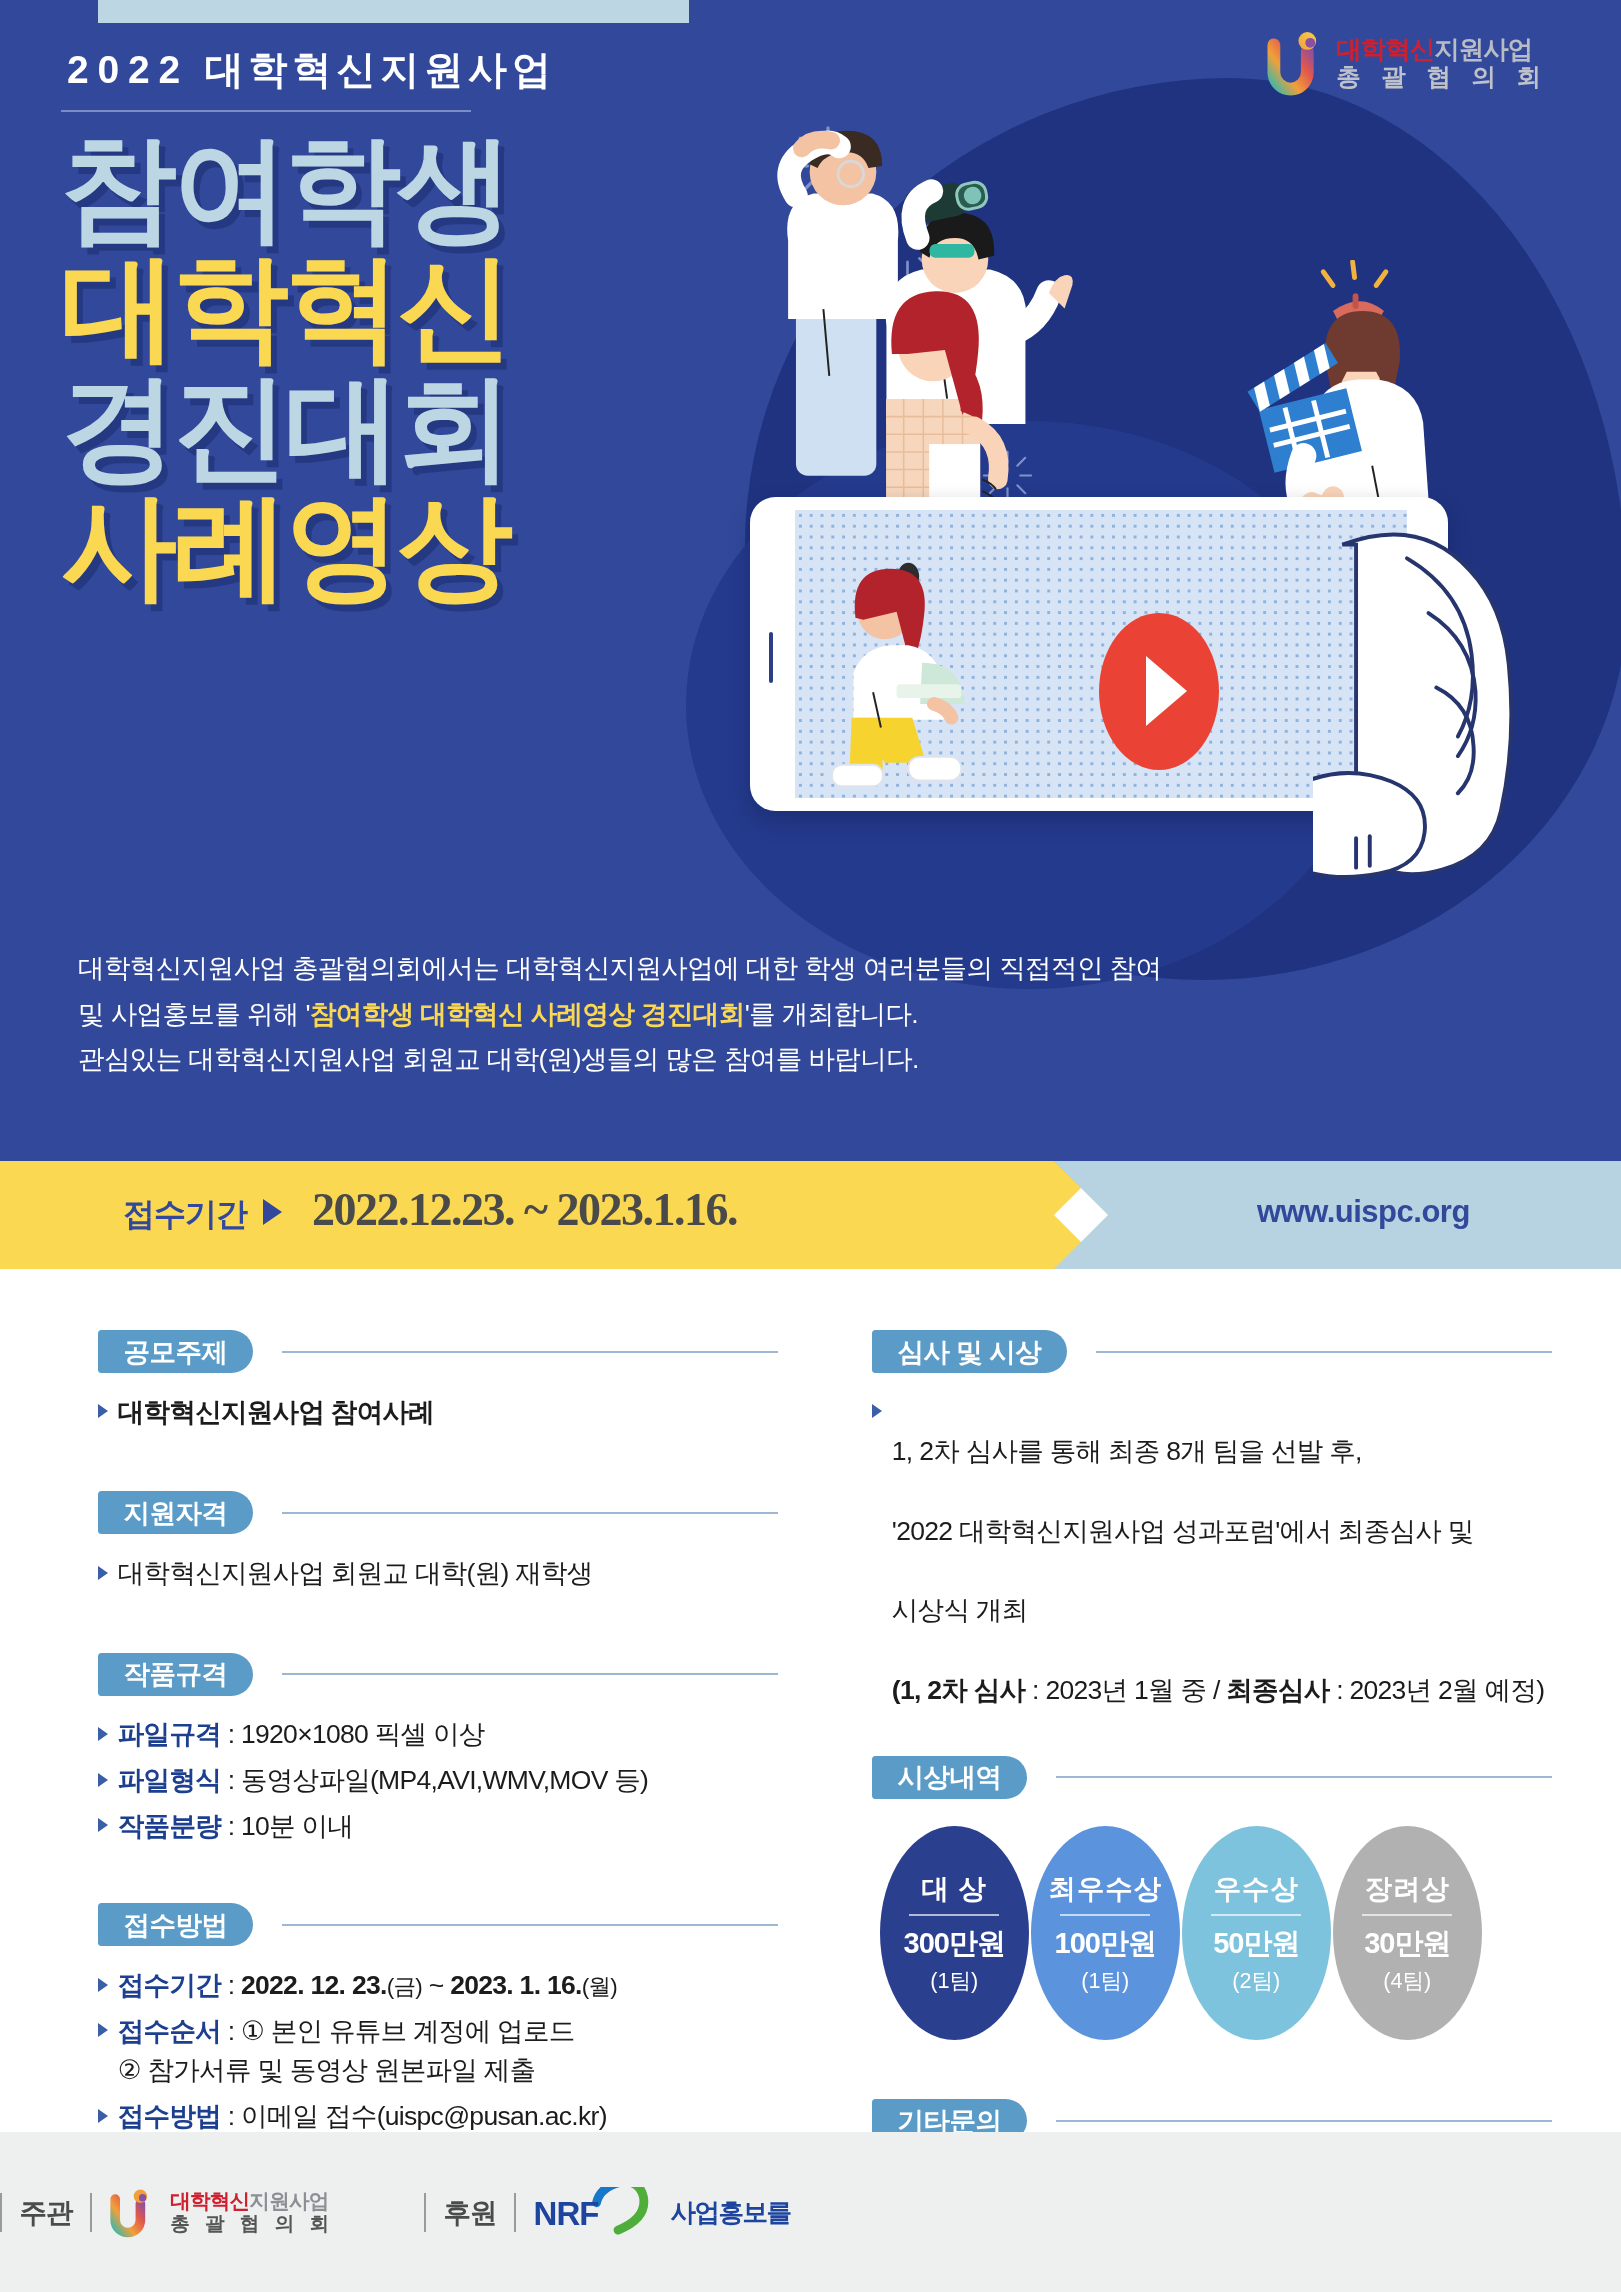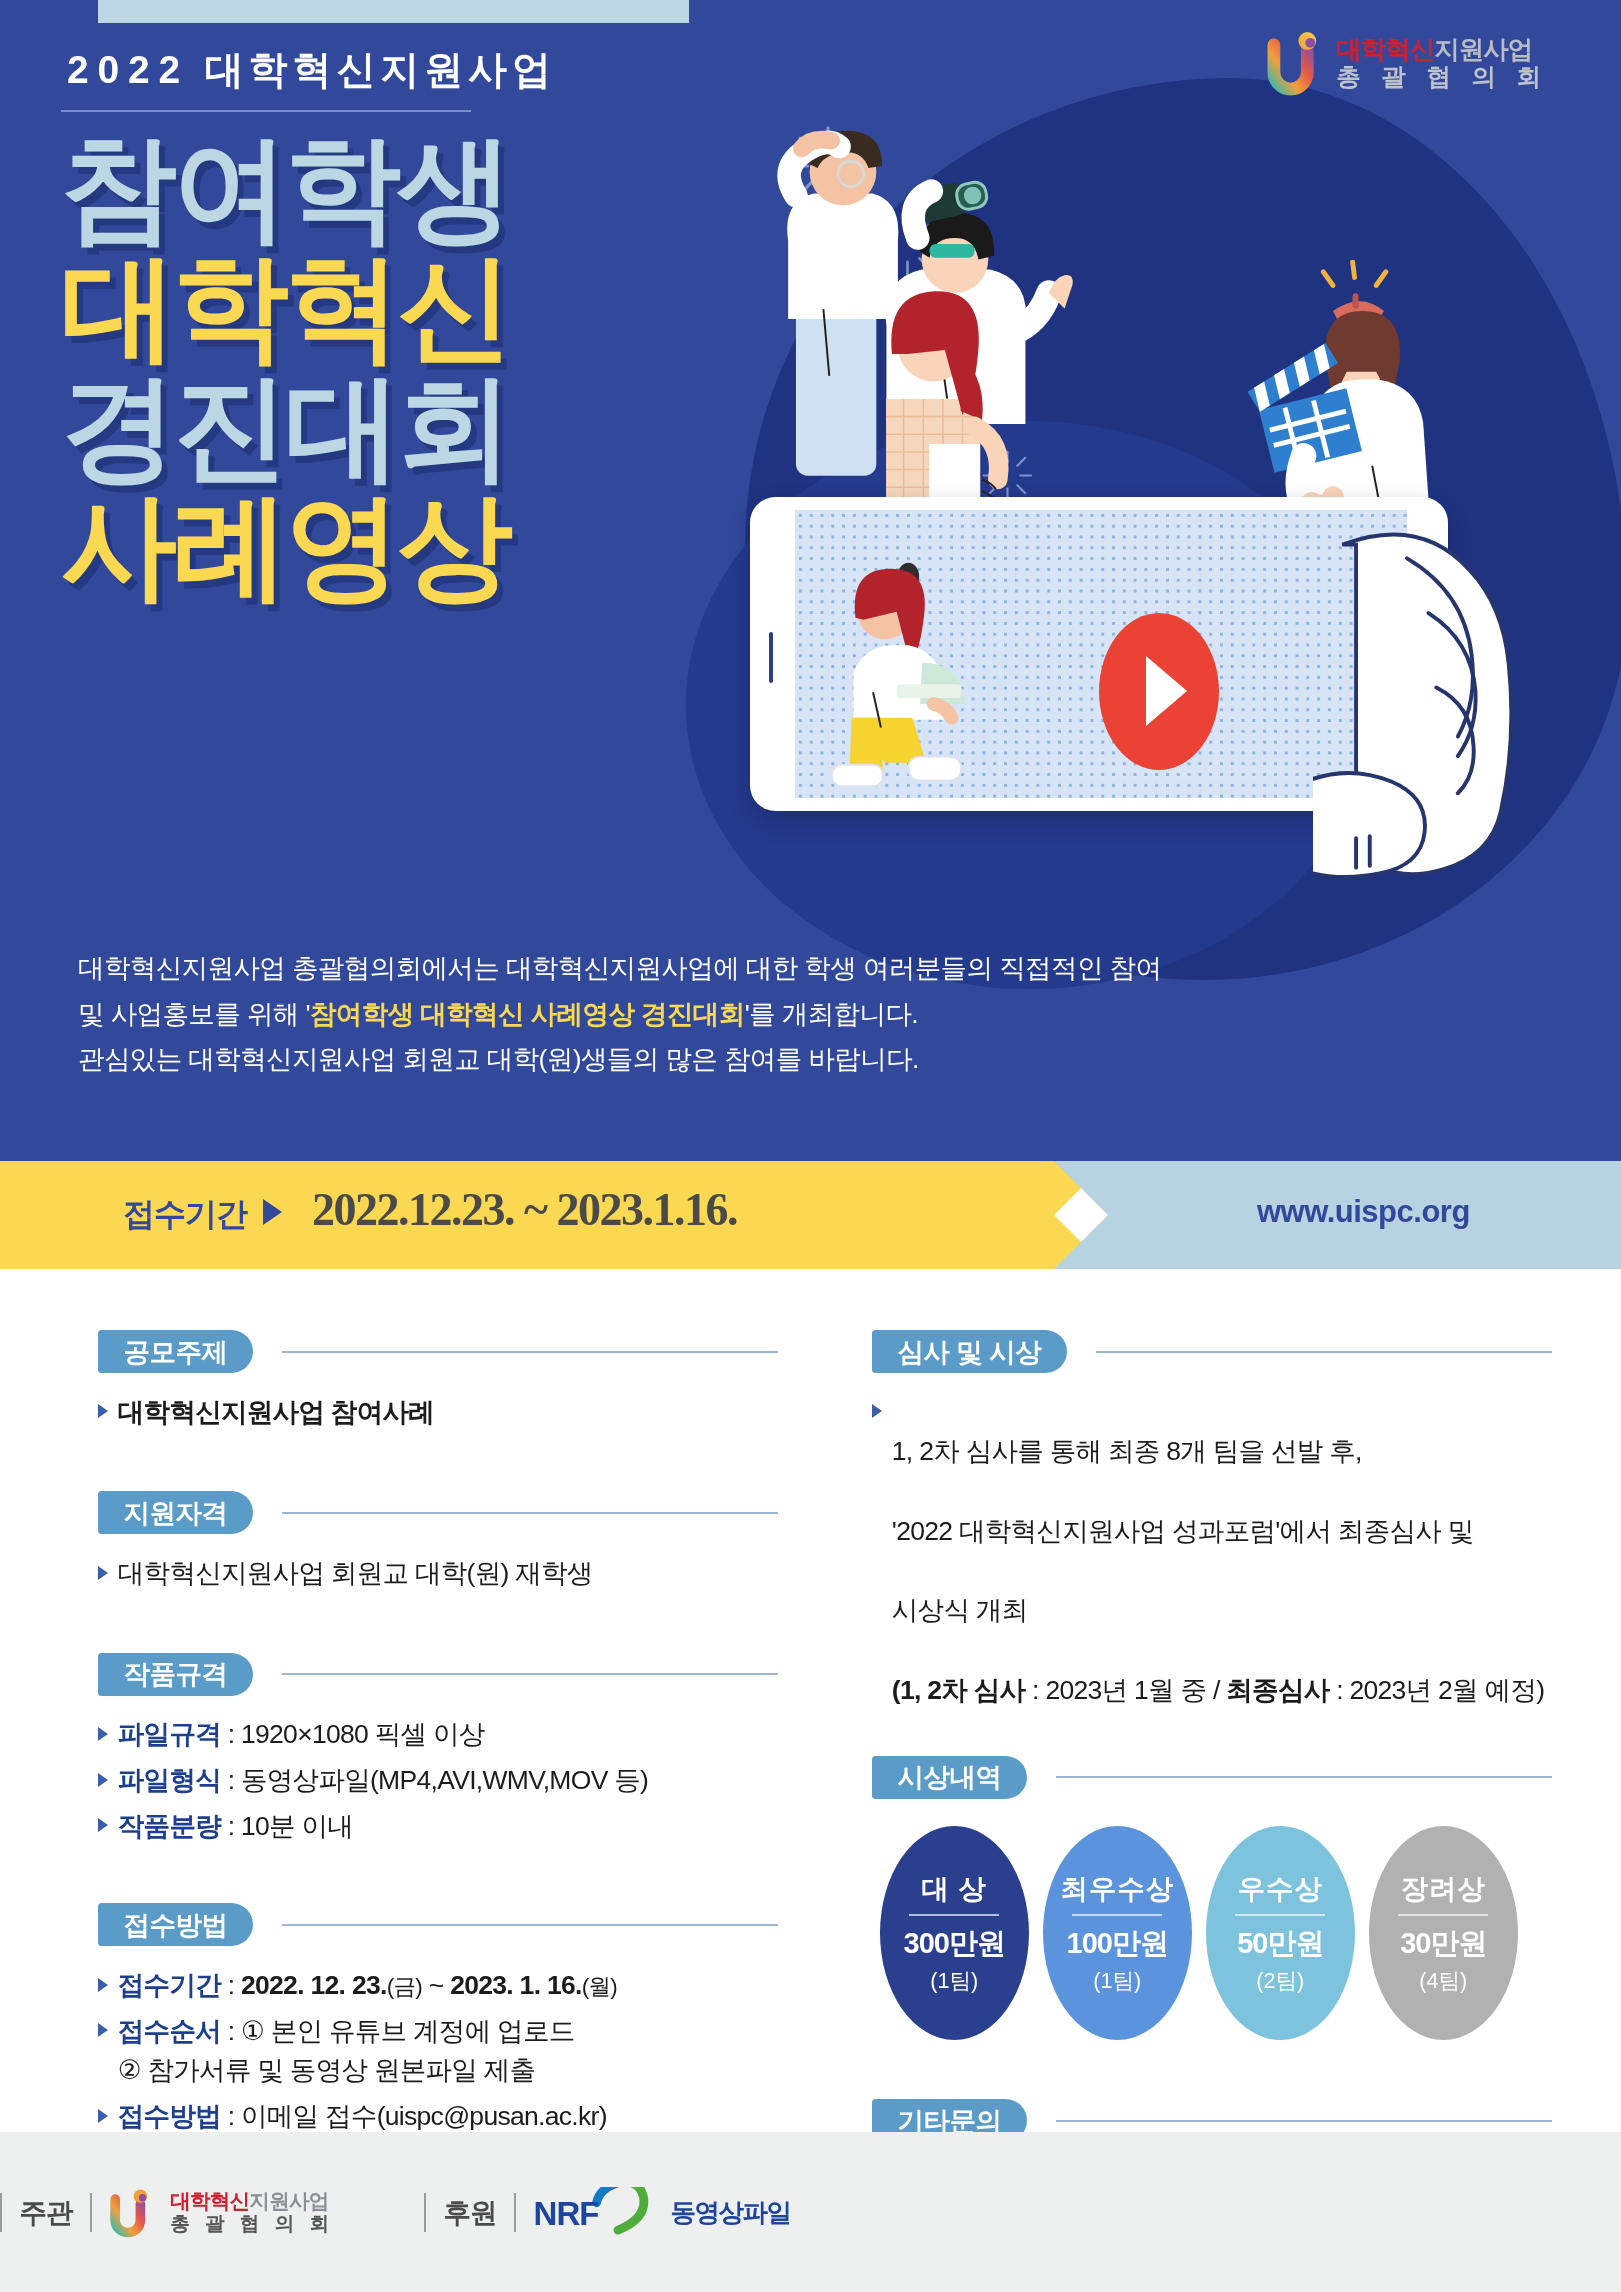--- a/index.html
+++ b/index.html
@@ -217,21 +217,21 @@
     border-left: 10.8px solid #3b5ea9;
     border-top: 7.8px solid transparent;
     border-bottom: 7.8px solid transparent;
   }
   .bullet .txt { white-space: pre-line; }
   .k { color: #1d3f8f; font-weight: bold; }
   .b { font-weight: bold; }
   .sm { font-size: 22.5px; }
 
   
-  .prizes { display: flex; gap: 14px; padding-top: 25.5px; padding-left: 7.8px; }
+  .prizes { display: flex; gap: 2px; padding-top: 25.5px; padding-left: 7.8px; }
   .prize {
     width: 149px; height: 214px;
     border-radius: 50%;
     display: flex; flex-direction: column; align-items: center; justify-content: center;
     color: #ffffff; text-align: center;
   }
   .prize .pname { font-size: 27.4px; font-weight: bold; letter-spacing: 1px; }
   .prize .pdiv { width: 90px; height: 2px; background: rgba(255,255,255,.65); margin: 6.9px 0 7.8px; }
   .prize .pamt { font-size: 29px; font-weight: bold; letter-spacing: -1px; }
   .prize .pteam { font-size: 21.6px; margin-top: 2px; }
@@ -749,19 +749,19 @@
       <span class="foot-tag">후원</span>
       <span class="vbar"></span>
       <span class="nrf">
         <span style="position:relative; display:inline-block; width:127px; height:51px;">
           <svg width="127" height="51" viewBox="0 0 130 52" aria-hidden="true">
             <path d="M86 44 q30 -12 26 -34 q-3 -14 -18 -16" fill="none" stroke="#4fae3a" stroke-width="9" stroke-linecap="round"></path>
             <path d="M94 -6 q-26 4 -30 22" fill="none" stroke="#1878c8" stroke-width="9" stroke-linecap="round"></path>
           </svg>
           <span class="nrf-txt" style="position:absolute; left:0; top:7.8px;">NRF</span>
         </span>
-        <span class="nrf-ko">동영상파일</span>
+        <span class="nrf-ko">사업홍보를</span>
       </span>
     </div>
   </div>
 
 </div>
 
 
 </body></html>

